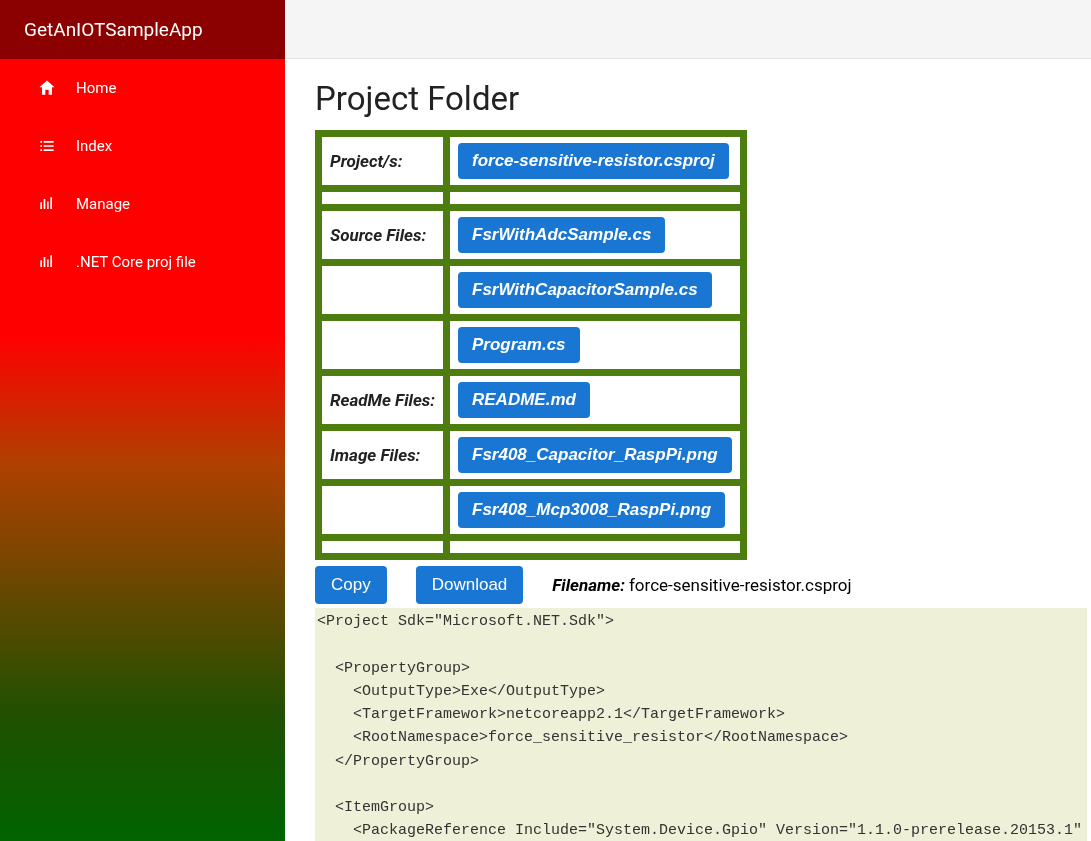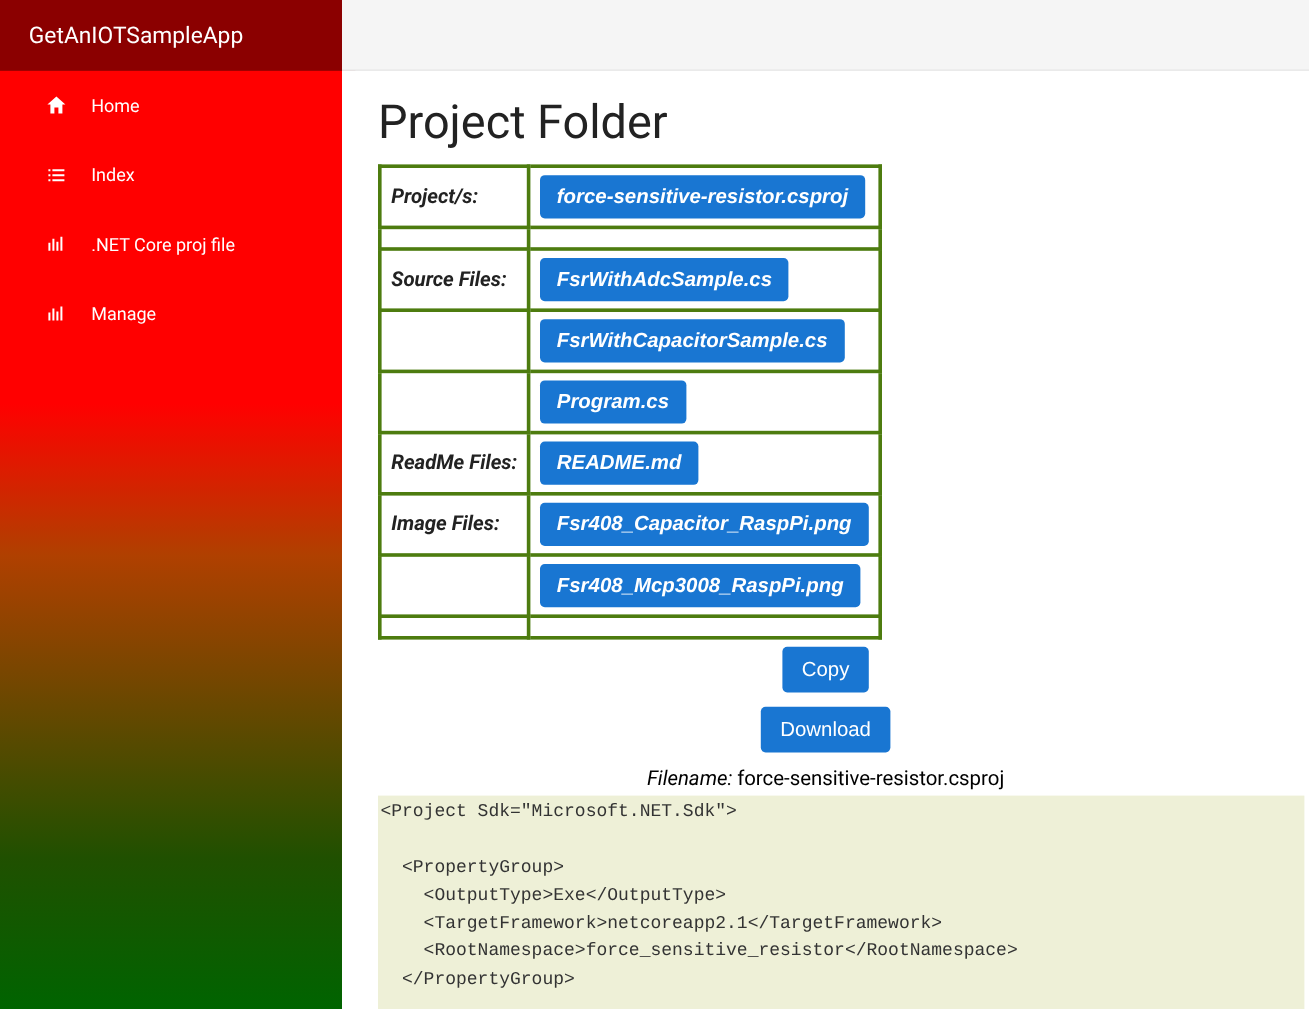--- a/index.html
+++ b/index.html
@@ -62,31 +62,31 @@
     position: absolute;
     left: 285px;
     top: 59px;
     right: 0;
     bottom: 0;
     padding: 20px 30px 0 30px;
     background: #fff;
     overflow: hidden;
   }
   .page-title {
-    font-size: 39px;
+    font-size: 33px;
     font-weight: 400;
     color: #222;
     margin-bottom: 12px;
   }
   table.project-table {
     border-collapse: collapse;
     margin-bottom: 6px;
   }
   table.project-table td {
-    border: 3px solid #4d7c0f;
+    border: 7px solid #4d7c0f;
     padding: 6px 8px;
     vertical-align: middle;
   }
   td.label-cell {
     font-style: italic;
     font-weight: bold;
     font-size: 17px;
     color: #222;
     white-space: nowrap;
   }
@@ -112,26 +112,25 @@
     padding: 9px 16px;
   }
   .btn.zip {
     font-style: normal;
     font-weight: 400;
     padding: 8px 14px;
   }
   .action-row {
     display: flex;
     align-items: center;
-    gap: 12px;
+    gap: 29px;
     margin-bottom: 4px;
-    flex-direction: column;
   }
   .filename-label {
-    font-weight: normal;
+    font-weight: bold;
     font-style: italic;
     font-size: 17px;
   }
   .filename-value {
     font-size: 17px;
   }
   .code-block {
     background: #eef0d7;
     font-family: "Consolas", "Courier New", monospace;
     font-size: 15px;
@@ -168,30 +167,30 @@
       </span>
       <span>Index</span>
     </div>
 
     <div class="nav-item">
       <span class="icon">
         <svg viewBox="0 0 24 24" width="20" height="20">
             <path d="M4 10h2v8H4v-8zm4-4h2v12H8V6zm4 3h2v9h-2V9zm4-5h2v14h-2V4z"></path>
           </svg>
       </span>
+      <span>Manage</span>
+    </div>
+
+    <div class="nav-item">
+      <span class="icon">
+        <svg viewBox="0 0 24 24" width="20" height="20">
+            <path d="M4 10h2v8H4v-8zm4-4h2v12H8V6zm4 3h2v9h-2V9zm4-5h2v14h-2V4z"></path>
+          </svg>
+      </span>
       <span>.NET Core proj file</span>
-    </div>
-
-    <div class="nav-item">
-      <span class="icon">
-        <svg viewBox="0 0 24 24" width="20" height="20">
-            <path d="M4 10h2v8H4v-8zm4-4h2v12H8V6zm4 3h2v9h-2V9zm4-5h2v14h-2V4z"></path>
-          </svg>
-      </span>
-      <span>Manage</span>
     </div>
 
   </div>
 </div>
 
 <div class="topbar"></div>
 
 <div class="main">
   <h1 class="page-title">Project Folder</h1>
 

